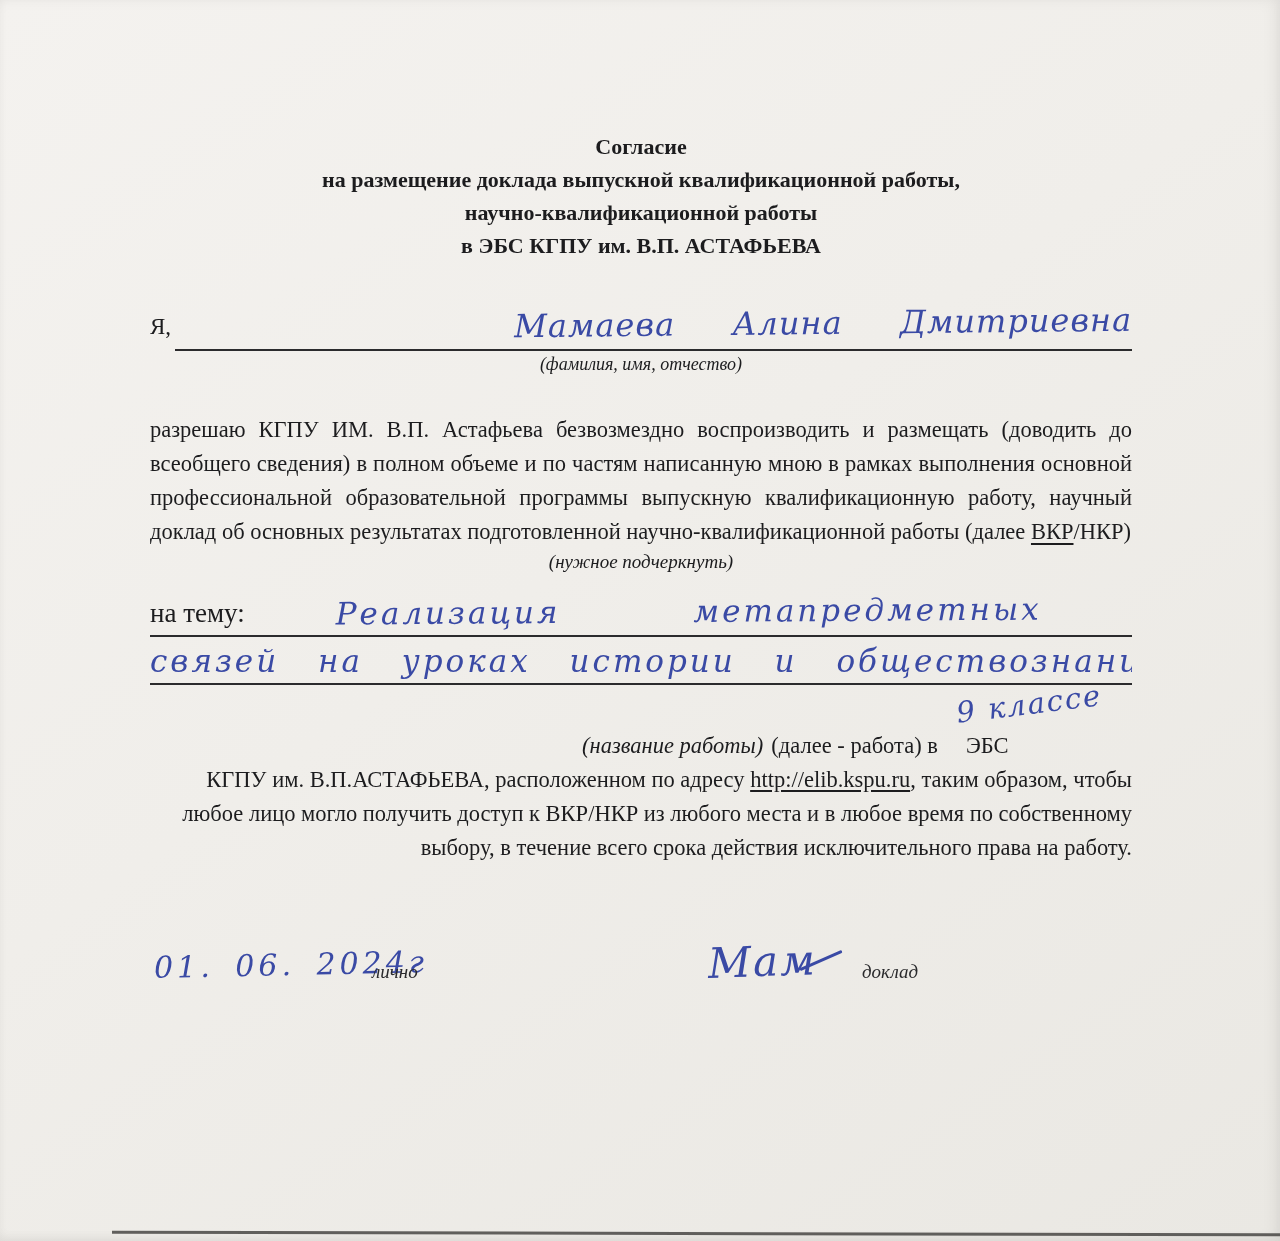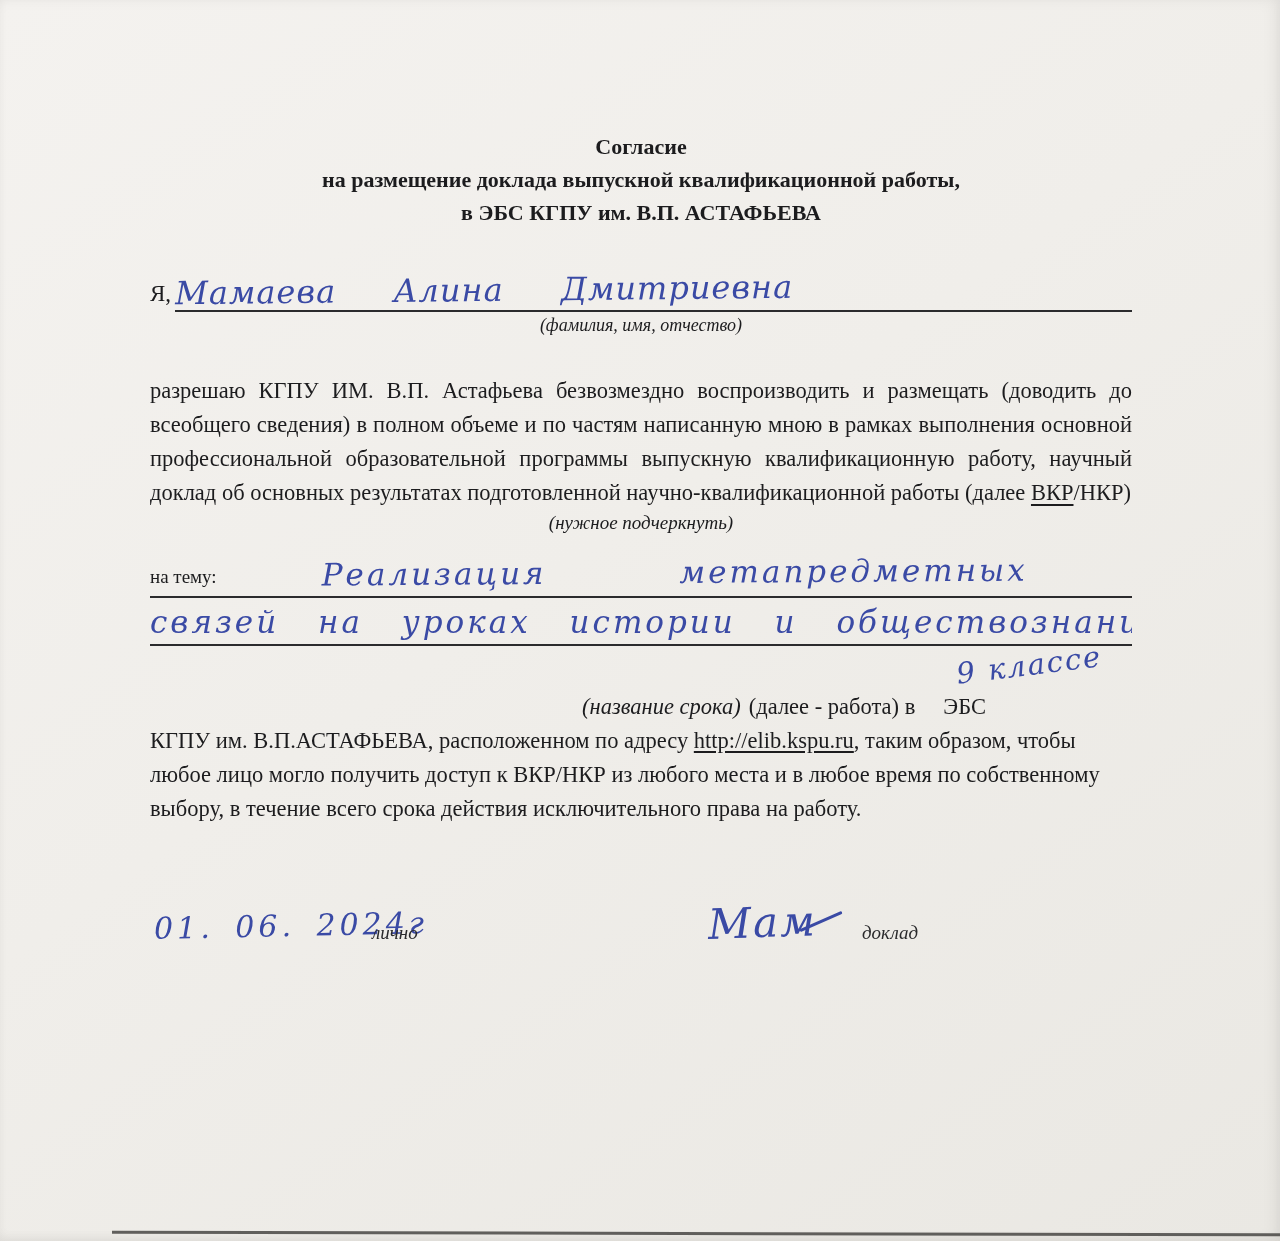--- a/index.html
+++ b/index.html
@@ -27,22 +27,22 @@
 
   .name-row {
     display: flex; align-items: baseline;
     margin-top: 42px;
     font-size: 23px;
   }
   .name-prefix { flex: 0 0 auto; padding-right: 4px; }
   .name-blank {
     flex: 1 1 auto;
     border-bottom: 2px solid #2b2b2d;
-    text-align: left;
-    padding-bottom: 1px;
+    text-align: right;
+    padding-bottom: 7px;
   }
   .hand {
     font-family: "DejaVu Serif", serif;
     font-style: italic;
     color: #3a4aa5;
   }
   .name-hand {
     display: inline-block;
     font-size: 32px;
     word-spacing: 46px;
@@ -72,21 +72,21 @@
     font-size: 19px;
     margin-top: 2px;
   }
 
   .topic-row1 {
     display: flex; align-items: baseline;
     margin-top: 20px;
     border-bottom: 2px solid #2b2b2d;
     padding-bottom: 6px;
   }
-  .topic-label { flex: 0 0 auto; font-size: 19px; }
+  .topic-label { flex: 0 0 auto; font-size: 27px; }
   .topic-hand1 {
     flex: 1 1 auto; text-align: center;
     font-size: 31px; word-spacing: 120px; letter-spacing: 3px;
     transform: rotate(-0.4deg);
   }
   .topic-row2 {
     border-bottom: 2px solid #2b2b2d;
     padding-bottom: 4px; padding-top: 6px;
     font-size: 31px; word-spacing: 26px; letter-spacing: 3px;
     white-space: nowrap; overflow: hidden;
@@ -98,21 +98,21 @@
   .topic-hand3 { display: inline-block; transform: rotate(-7deg); }
 
   .work-line1 {
     margin-top: 8px;
     padding-left: 432px;
     font-size: 22.5px; line-height: 34px;
     white-space: nowrap;
   }
   .caption-inline { font-style: italic; padding-right: 8px; }
   .ebs-word { margin-left: 28px; }
-  .work-rest { text-align: left; }
+  .work-rest { text-align: right; }
   .doc-link { text-decoration: underline; text-underline-offset: 3px; }
 
   .para-confirm {
     margin-top: 40px;
     text-indent: 56px;
     text-align: justify;
   }
 
   .footer { position: relative; height: 80px; margin-top: 72px; }
   .date-hand {
@@ -148,20 +148,21 @@
 </style>
 </head>
 <body>
 
 <div class="paper">
   <div class="content">
 
     <div class="title-block">
       <div>Согласие</div>
       <div>на размещение доклада выпускной квалификационной работы,</div>
+      <div>научно-квалификационной работы</div>
       <div>в ЭБС КГПУ им. В.П. АСТАФЬЕВА</div>
     </div>
 
     <div class="name-row">
       <span class="name-prefix">Я,</span>
       <span class="name-blank">
         <span class="hand name-hand">Мамаева Алина Дмитриевна</span>
       </span>
     </div>
     <div class="name-caption">(фамилия, имя, отчество)</div>
@@ -172,21 +173,21 @@
 
     <div class="topic-row1">
       <span class="topic-label">на тему:</span>
       <span class="hand topic-hand1">Реализация метапредметных</span>
     </div>
     <div class="topic-row2 hand">связей на уроках истории и обществознания в</div>
     <div class="topic-row3">
       <span class="hand topic-hand3">9 классе</span>
     </div>
 
-    <div class="work-line1"><span class="caption-inline">(название срока)</span><span>(далее - работа) в</span><span class="ebs-word">ЭБС</span></div>
+    <div class="work-line1"><span class="caption-inline">(название работы)</span><span>(далее - работа) в</span><span class="ebs-word">ЭБС</span></div>
 
     <div class="para work-rest"><span>КГПУ им. В.П.АСТАФЬЕВА, расположенном по адресу </span><span class="doc-link">http://elib.kspu.ru</span><span>, таким образом, чтобы любое лицо могло получить доступ к ВКР/НКР из любого места и в любое время по собственному выбору, в течение всего срока действия исключительного права на работу.</span></div>
 
 
     <div class="footer">
       <span class="hand date-hand">01. 06. 2024г</span>
       <span class="date-label">лично</span>
       <span class="hand sig-hand">Мам</span>
       <span class="sig-stroke"></span>
       <span class="sig-label">доклад</span>

